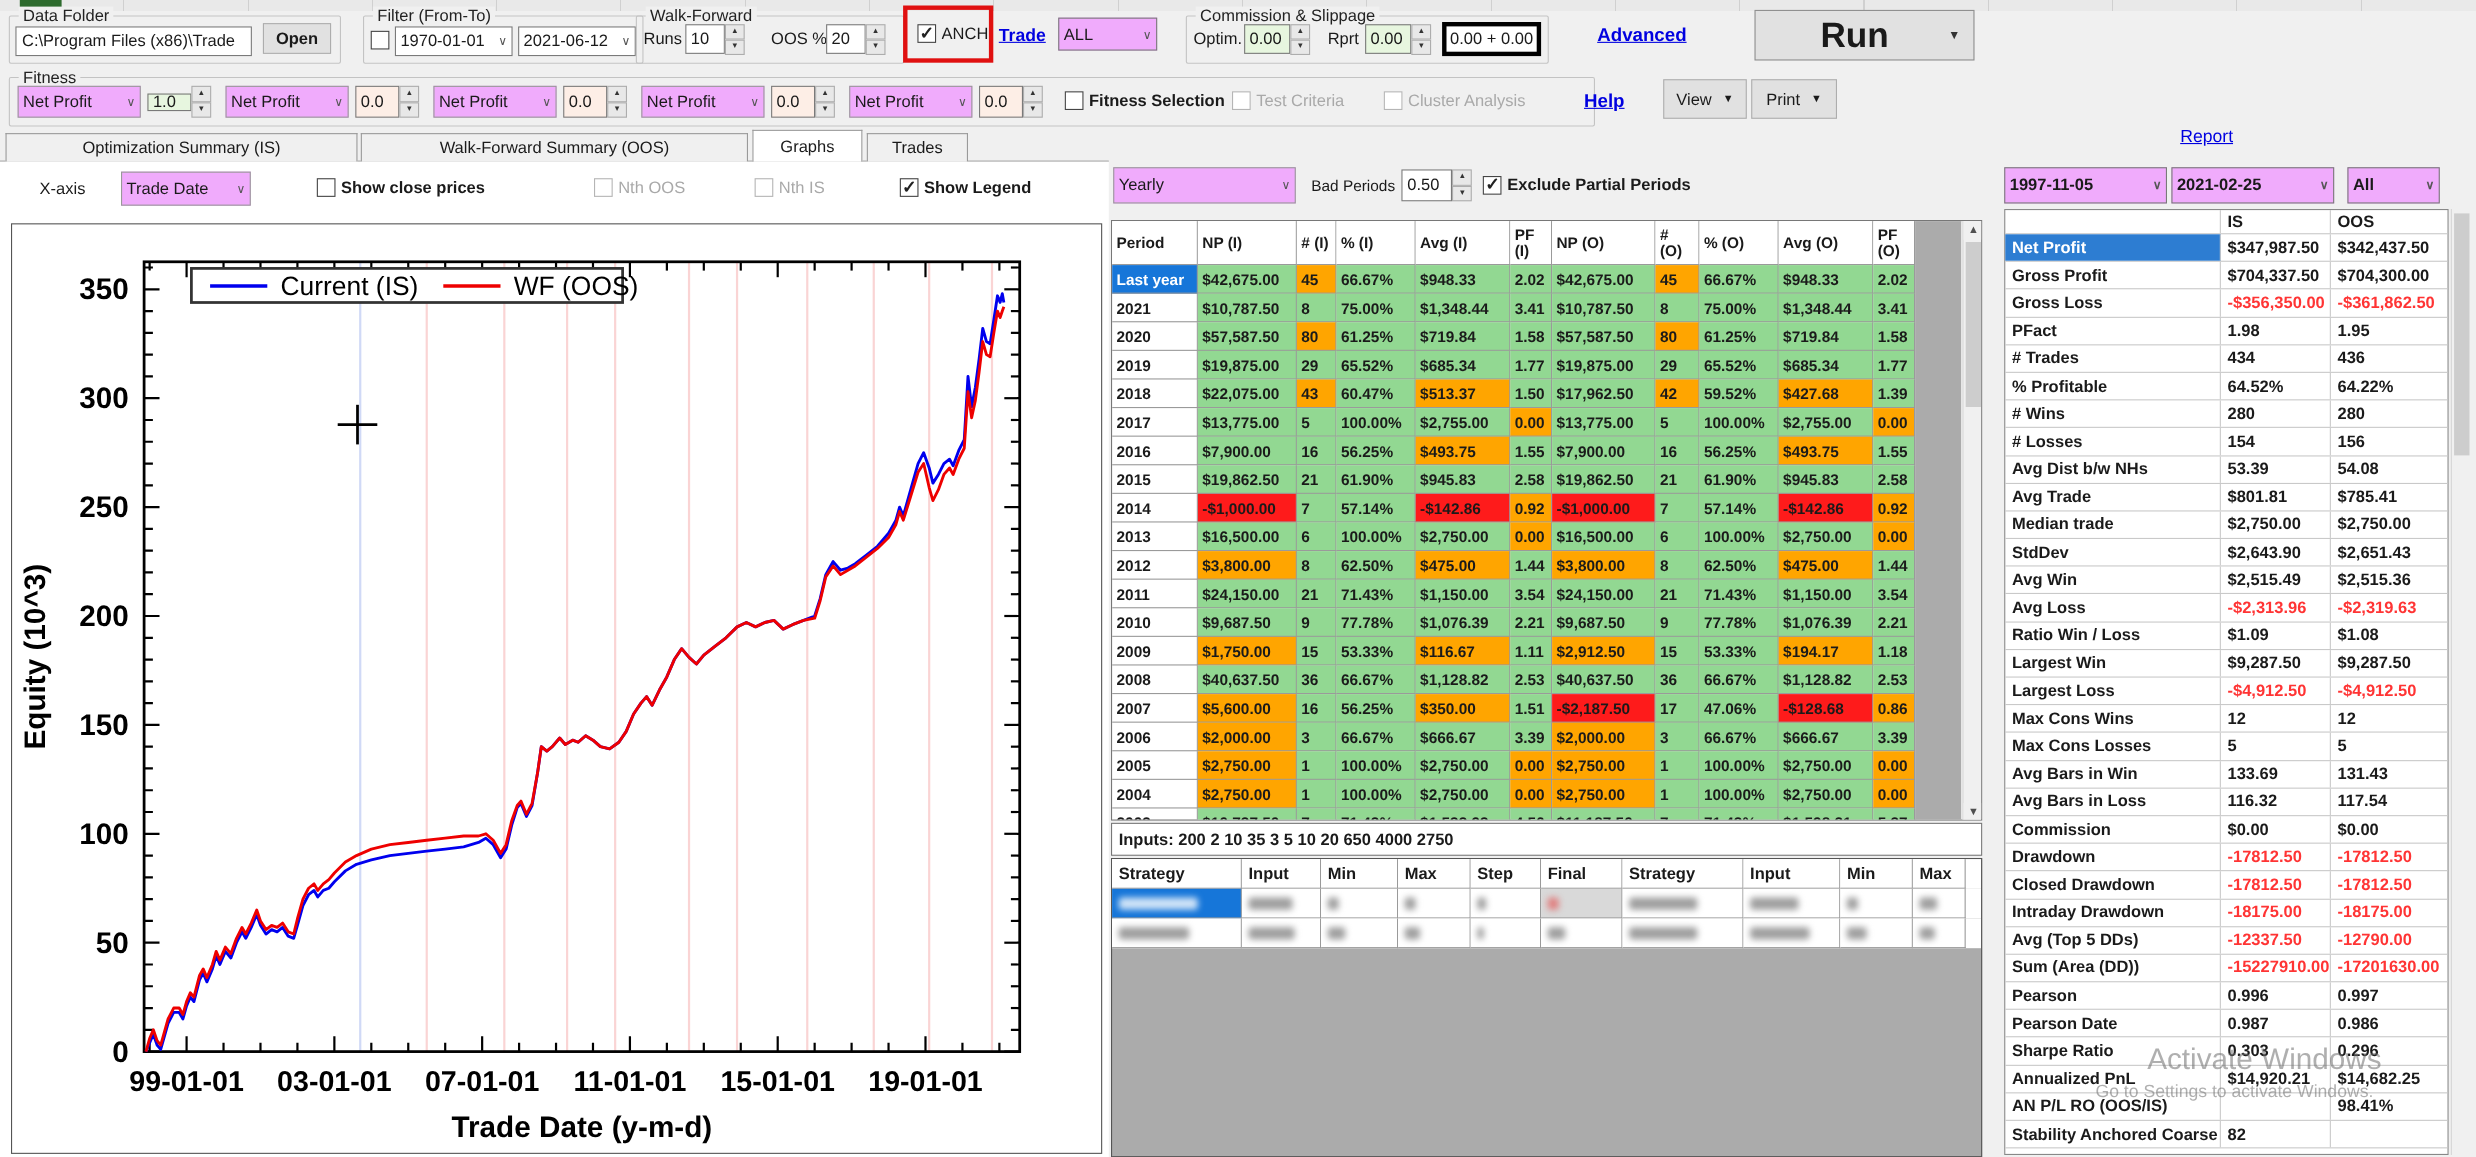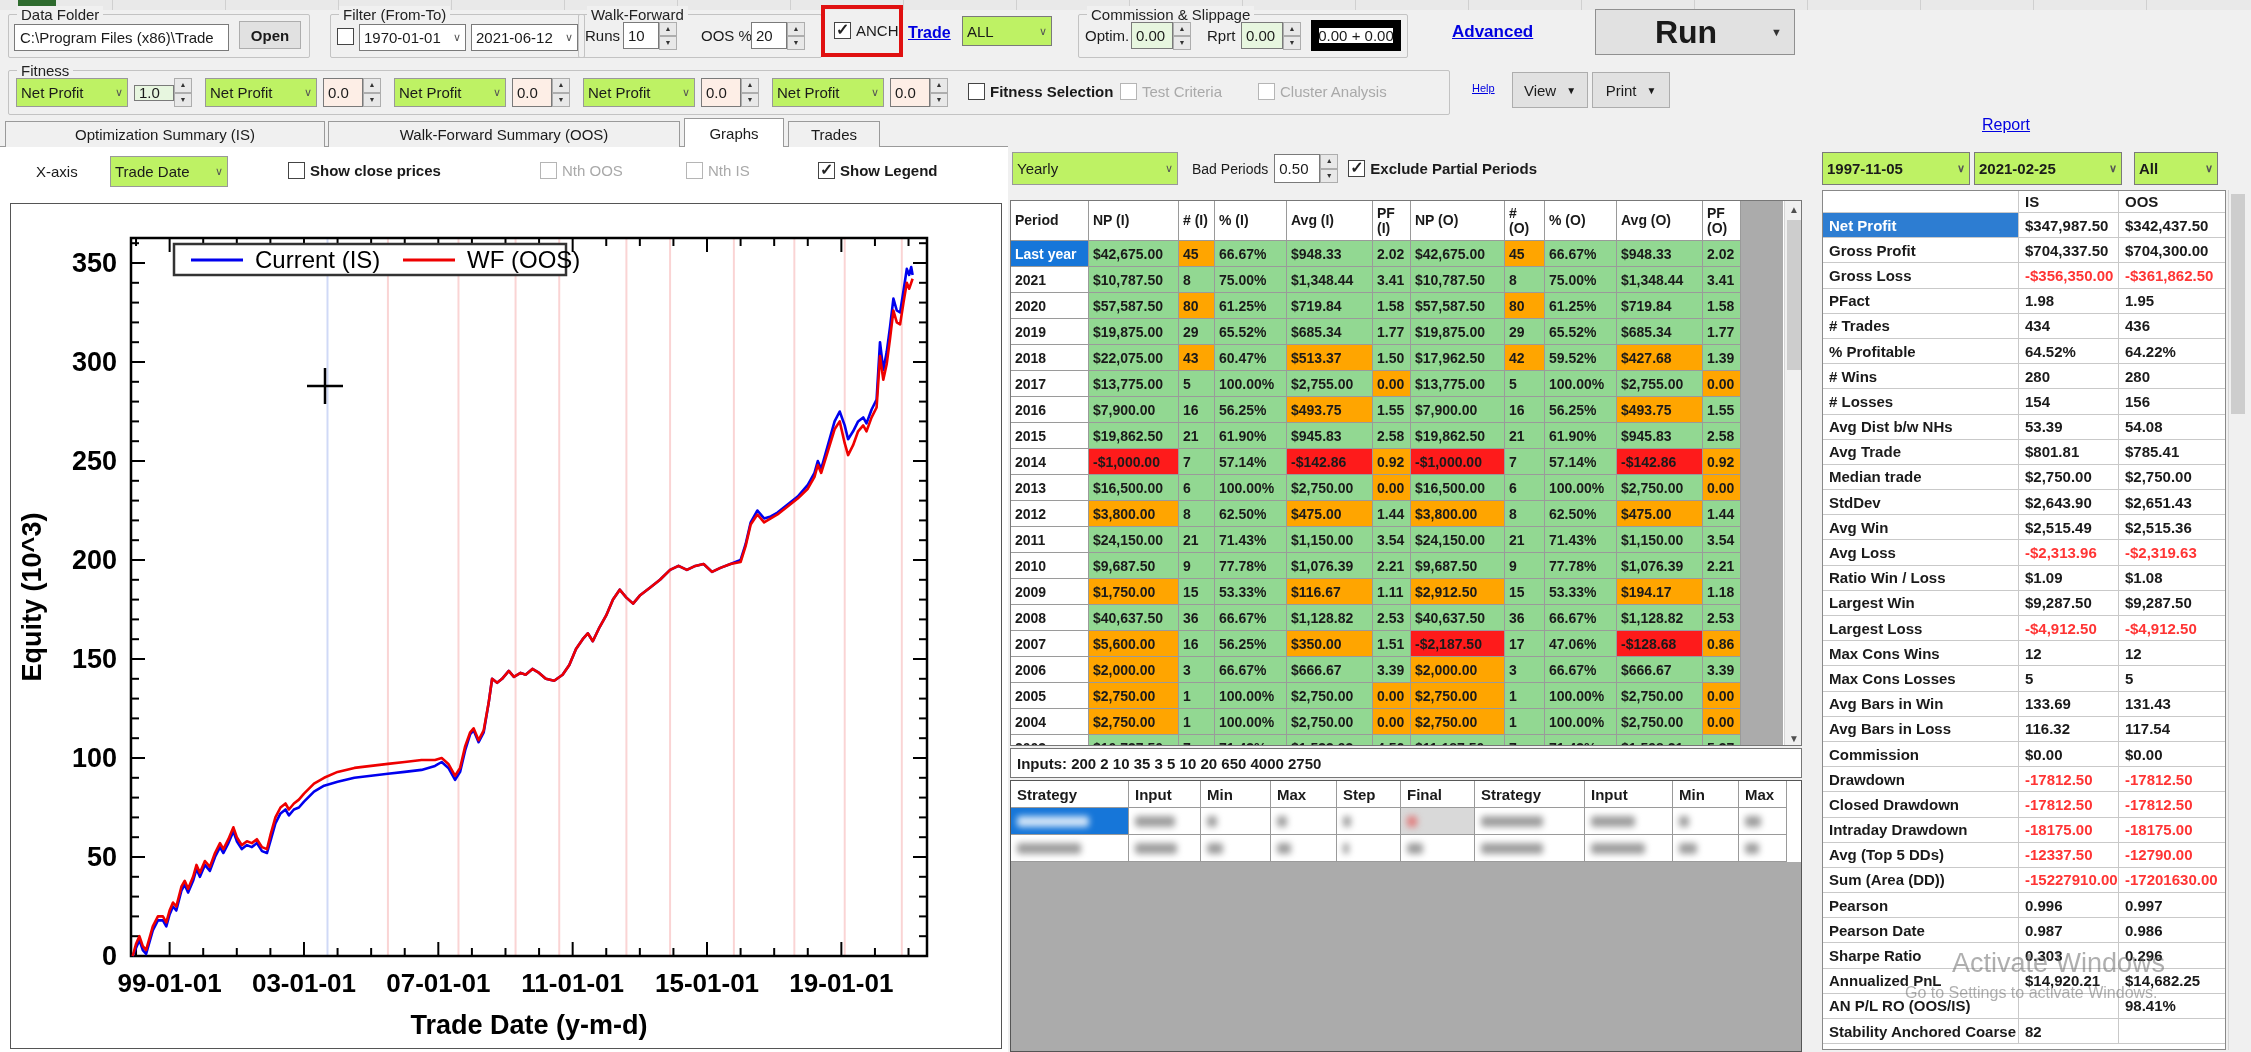--- a/index.html
+++ b/index.html
@@ -15,21 +15,21 @@
   
   .groupbox { position:absolute; border:1px solid #c3c3c3; border-radius:2px; }
   .grouplabel { position:absolute; top:-9px; left:8px; background:#f0f0f0; padding:0 4px;
     font-size:15px; color:#222; white-space:nowrap; }
   .textbox { background:#fff; border:1px solid #7a7a7a; font-size:15px; padding:2px 5px;
     white-space:nowrap; overflow:hidden; display:flex; align-items:center; }
   .btn { background:#e1e1e1; border:1px solid #adadad; display:flex; align-items:center;
     justify-content:center; font-size:15px; cursor:default; }
   .combo { background:#fff; border:1px solid #7a7a7a; font-size:15px; display:flex;
     align-items:center; padding:0 4px; white-space:nowrap; overflow:hidden; position:relative; }
-  .combo.gray { background:#bef264; }
+  .combo.gray { background:#f0abfc; }
   .combo .arrow { position:absolute; right:4px; color:#555; font-size:11px; }
   .spin { display:inline-flex; flex-direction:column; width:18px; height:28px; }
   .spin b { flex:1; background:#e8e8e8; border:1px solid #adadad; font-size:7px; line-height:12px;
     text-align:center; color:#333; font-weight:400; }
   .valbox { border:1px solid #7a7a7a; font-size:15px; padding:1px 4px; background:#fff;
     display:flex; align-items:center; white-space:nowrap; overflow:hidden; }
   .valbox.green { background:#e7f6df; } .valbox.pink { background:#fdeee6; }
   .cb { display:inline-block; width:17px; height:17px; border:1px solid #444; background:#fff;
     position:relative; vertical-align:middle; flex:none; }
   .cb.checked:after { content:"✓"; position:absolute; left:1px; top:-3px; font-size:16px; font-weight:bold; color:#222; }
@@ -164,21 +164,21 @@
     <span class="spin" style="position:absolute; left:94px; top:7px; height:27px;">
         <b>▲</b>
         <b>▼</b>
       </span>
     <span style="position:absolute; left:128px; top:12px; font-size:15px;">Rprt</span>
     <div class="valbox green" style="position:absolute; left:162px; top:7px; width:42px; height:27px;">0.00</div>
     <span class="spin" style="position:absolute; left:204px; top:7px; height:27px;">
         <b>▲</b>
         <b>▼</b>
       </span>
-    <div class="valbox" style="position:absolute; left:232px; top:5px; width:90px; height:31px; border:8px solid #000000; justify-content:center;">0.00 + 0.00</div>
+    <div class="valbox" style="position:absolute; left:232px; top:5px; width:90px; height:31px; border:4px solid #000000; justify-content:center;">0.00 + 0.00</div>
   </div>
 
   <span class="link" style="position:absolute; left:1452px; top:22px; font-weight:bold; font-size:17px;">Advanced</span>
 
   <div class="btn" style="position:absolute; left:1595px; top:9px; width:200px; height:46px; border:1px solid #909090;">
     <span style="font-size:32px; font-weight:bold; margin-right:18px;">Run</span>
     <span style="position:absolute; right:12px; font-size:11px; color:#333;">▼</span>
   </div>
 
   <div class="groupbox" style="left:8px; top:70px; width:1442px; height:45px;">
@@ -246,21 +246,21 @@
     <span class="cblabel" style="font-weight:bold;">Fitness Selection</span>
   </div>
   <div class="cbrow" style="left:1120px; top:83px;">
     <span class="cb disabled"></span>
     <span class="cblabel disabledtext">Test Criteria</span>
   </div>
   <div class="cbrow" style="left:1258px; top:83px;">
     <span class="cb disabled"></span>
     <span class="cblabel disabledtext">Cluster Analysis</span>
   </div>
-  <span class="link" style="position:absolute; left:1472px; top:82px; font-weight:normal; font-size:11px;">Help</span>
+  <span class="link" style="position:absolute; left:1440px; top:82px; font-weight:bold; font-size:17px;">Help</span>
   <div class="btn" style="position:absolute; left:1512px; top:72px; width:76px; height:36px;">
     <span>View</span>
     <span style="font-size:10px; margin-left:10px;">▼</span>
   </div>
   <div class="btn" style="position:absolute; left:1592px; top:72px; width:78px; height:36px;">
     <span>Print</span>
     <span style="font-size:10px; margin-left:10px;">▼</span>
   </div>
   <span class="link" style="position:absolute; left:1982px; top:116px;">Report</span>
 

